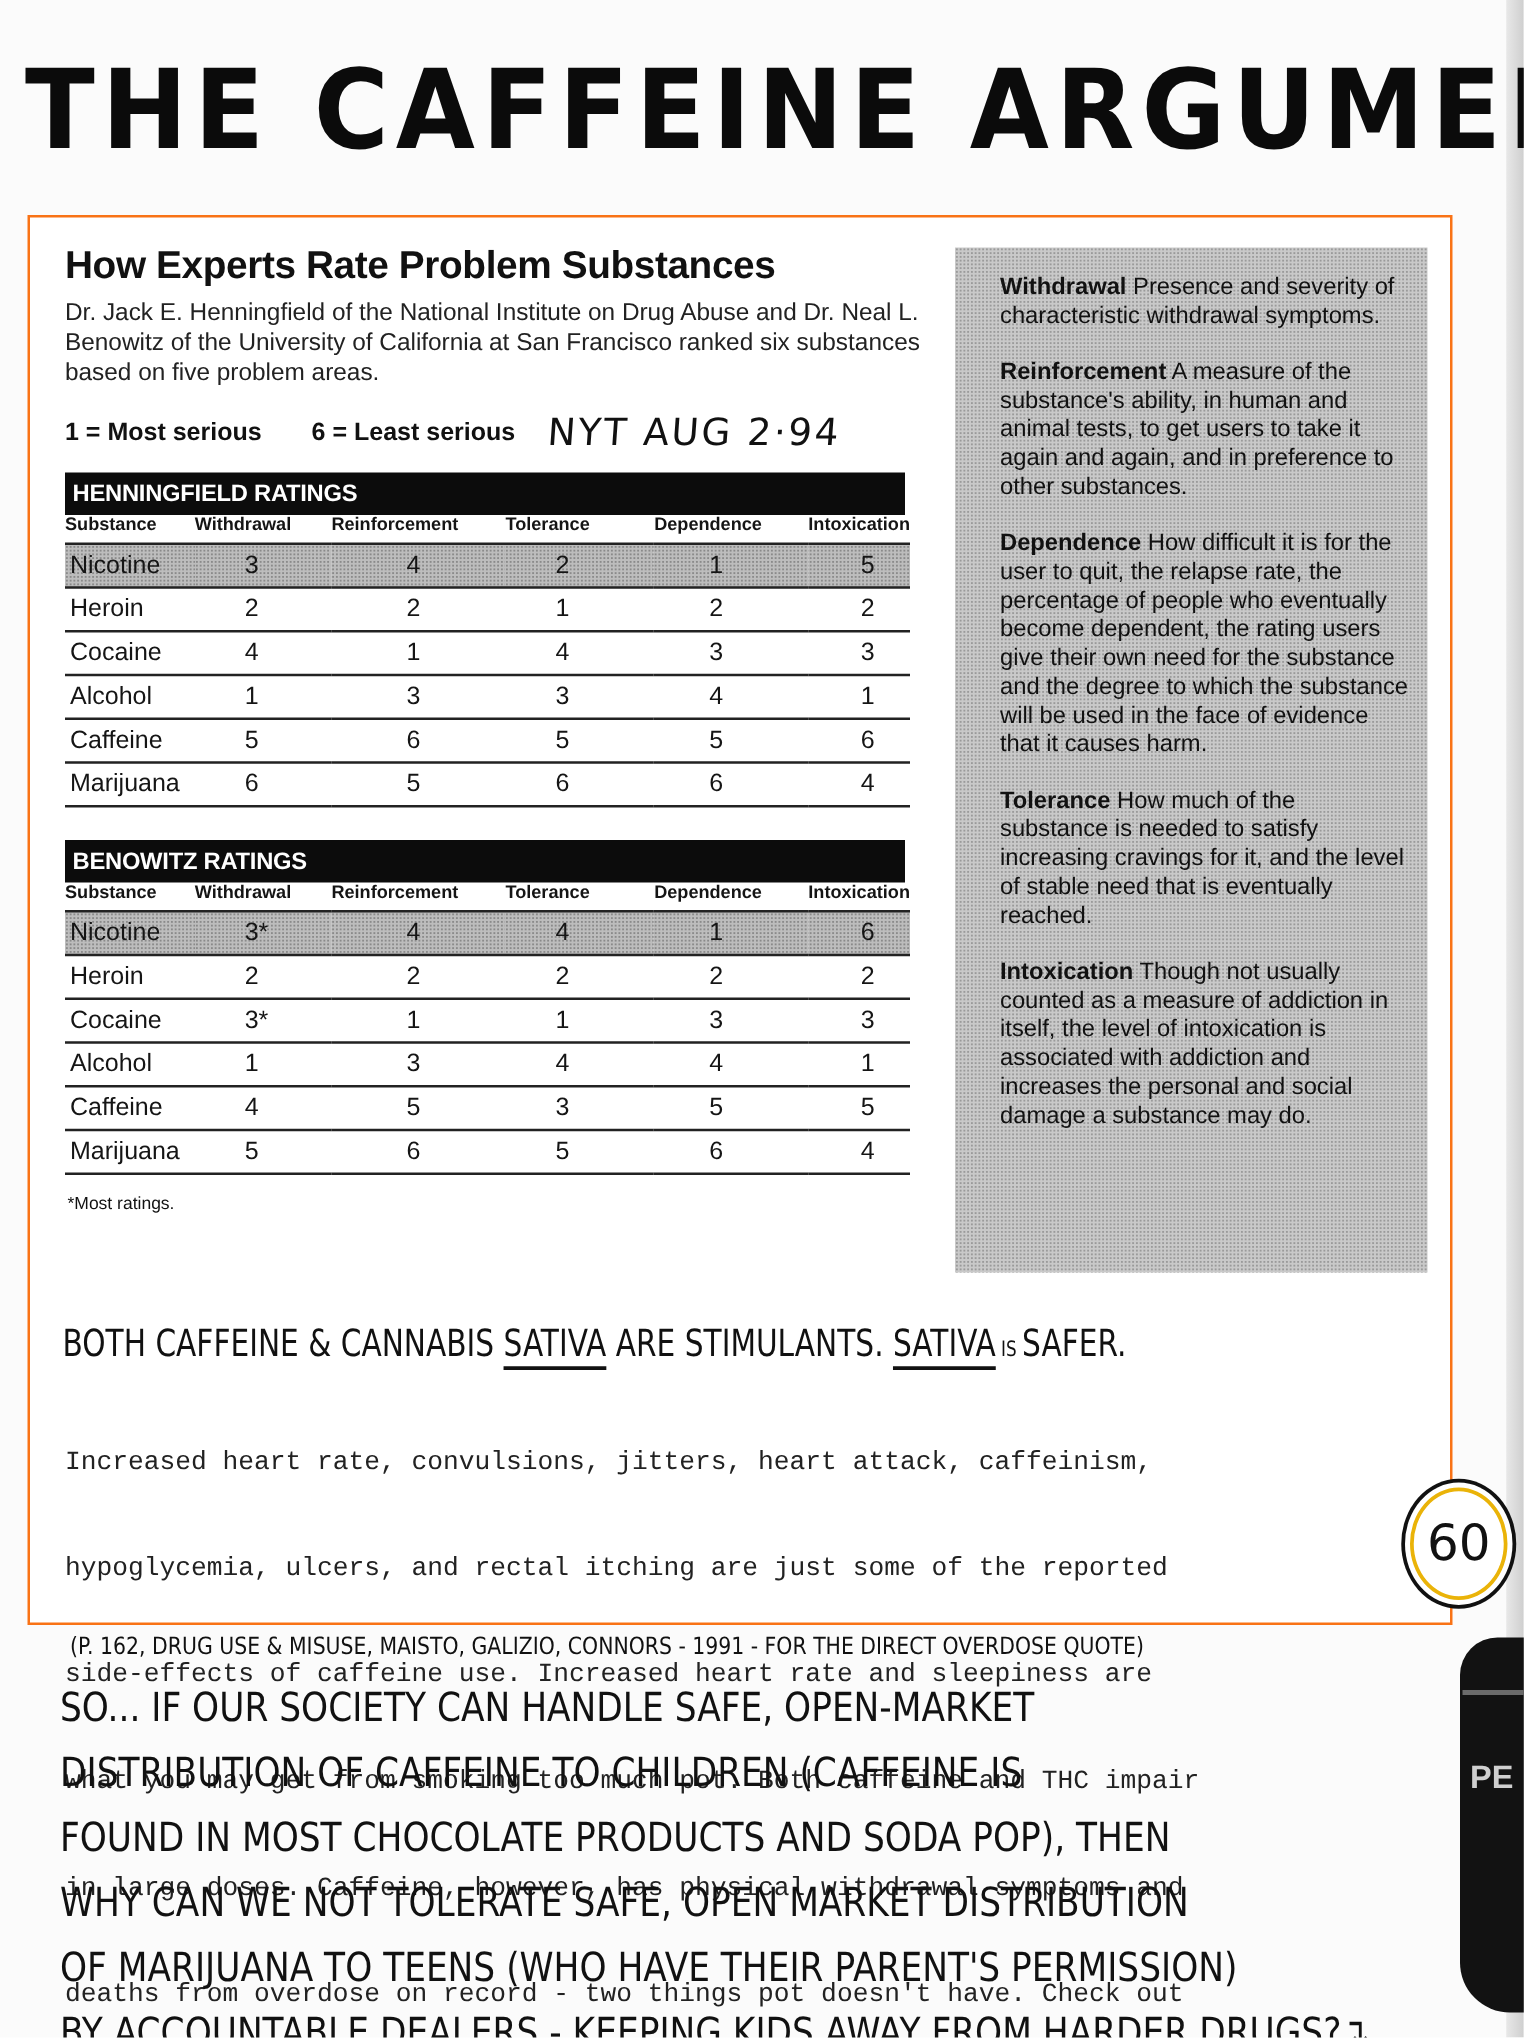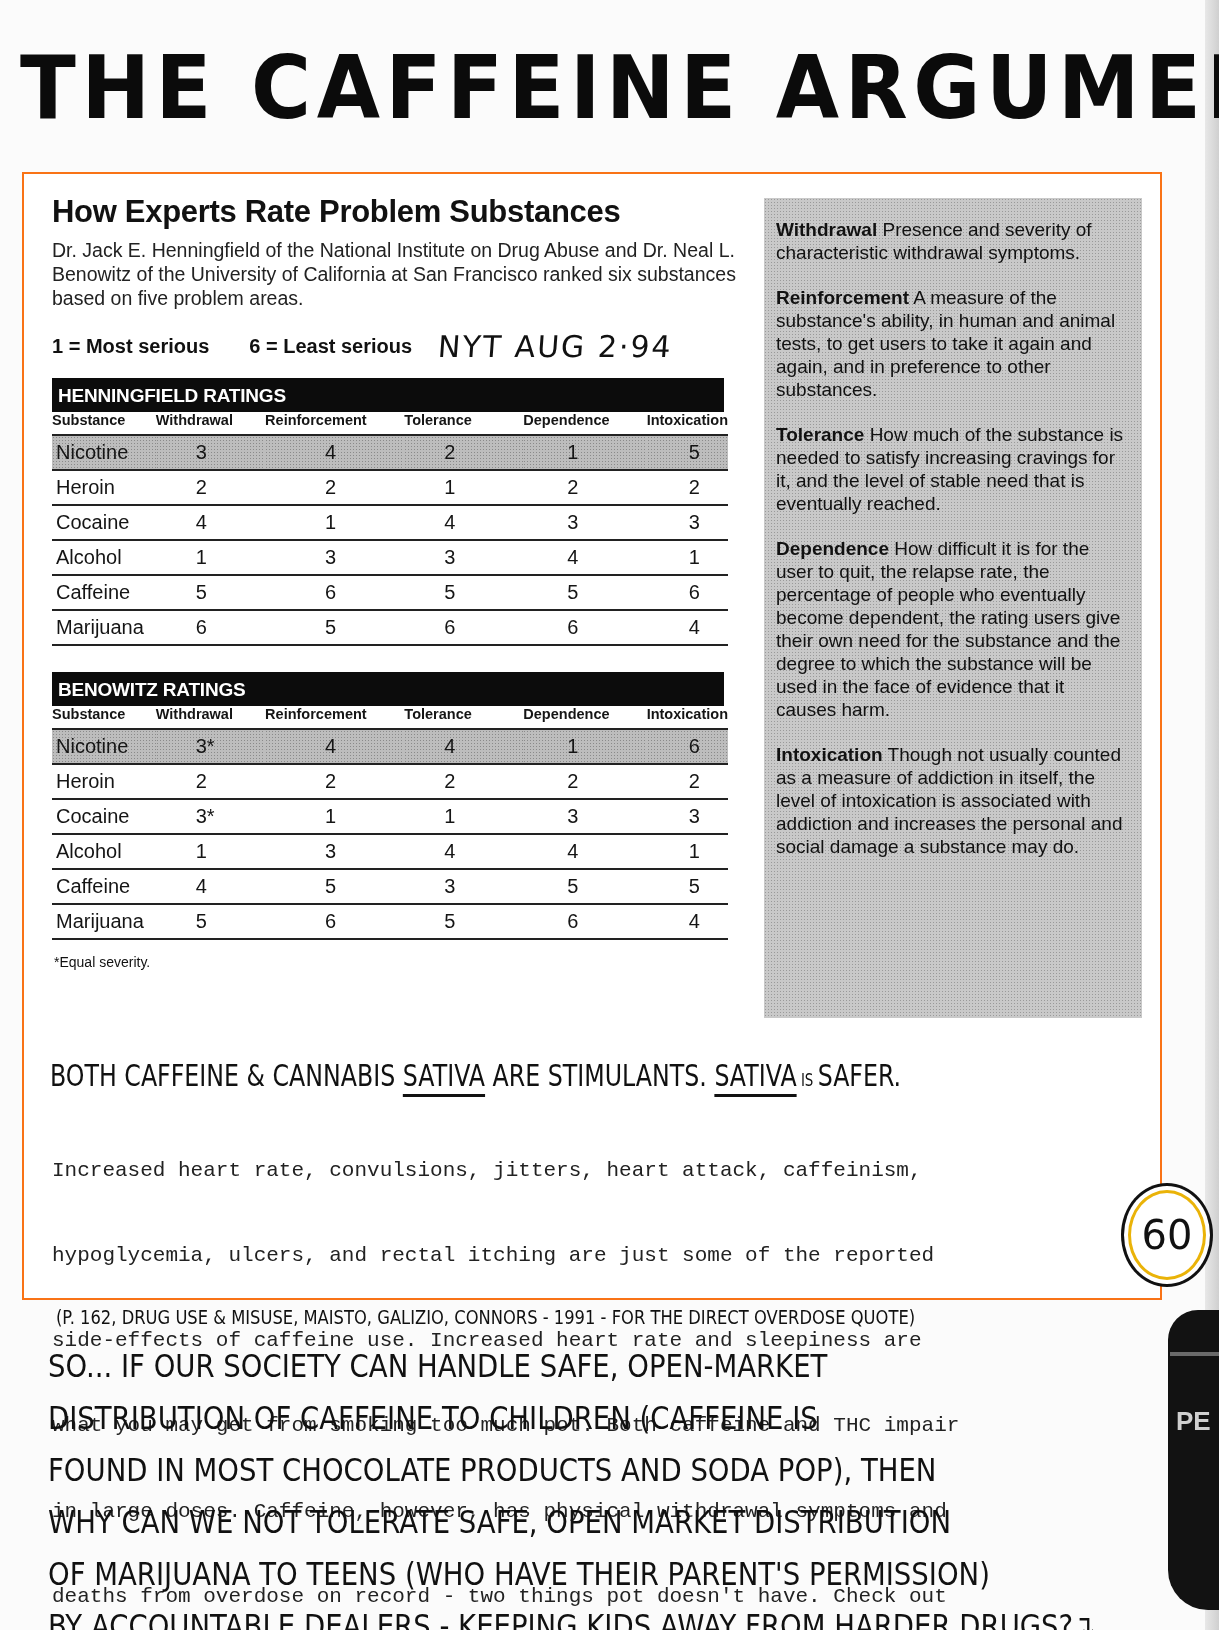--- a/index.html
+++ b/index.html
@@ -70,21 +70,21 @@
     background-size: 3px 3px;
   }
   .footnote {
     font-family: "Liberation Sans", sans-serif; font-size: 14px; margin-top: 14px; padding-left: 2px;
   }
   .right {
     position: absolute; left: 740px; top: 24px; width: 378px; height: 820px;
     background-color: #c9c9c9;
     background-image: radial-gradient(#9a9a9a 0.7px, transparent 1px);
     background-size: 3px 3px;
-    padding: 20px 14px 0 12px; box-sizing: border-box;
+    padding: 20px 14px 0 36px; box-sizing: border-box;
   }
   .def {
     font-family: "Liberation Sans", sans-serif; font-size: 19px; line-height: 23px;
     margin-bottom: 22px; color: #111;
   }
   .def b { font-weight: bold; }
   .hand {
     position: absolute; left: 50px; font-family: "DejaVu Sans", sans-serif;
     color: #111; white-space: nowrap; transform-origin: left top;
   }
@@ -264,29 +264,29 @@
             <tr>
               <td class="sub">Marijuana</td>
               <td class="num c1">5</td>
               <td class="num c2">6</td>
               <td class="num c3">5</td>
               <td class="num c4">6</td>
               <td class="num c5">4</td>
             </tr>
           </tbody>
       </table>
-      <div class="footnote">*Equal severity.</div>
+      <div class="footnote">*Most ratings.</div>
     </div>
   </div>
 
   <div class="right">
     <div class="def"><b>Withdrawal</b> <span>Presence and severity of characteristic withdrawal symptoms.</span></div>
     <div class="def"><b>Reinforcement</b> <span>A measure of the substance's ability, in human and animal tests, to get users to take it again and again, and in preference to other substances.</span></div>
+    <div class="def"><b>Dependence</b> <span>How difficult it is for the user to quit, the relapse rate, the percentage of people who eventually become dependent, the rating users give their own need for the substance and the degree to which the substance will be used in the face of evidence that it causes harm.</span></div>
     <div class="def"><b>Tolerance</b> <span>How much of the substance is needed to satisfy increasing cravings for it, and the level of stable need that is eventually reached.</span></div>
-    <div class="def"><b>Dependence</b> <span>How difficult it is for the user to quit, the relapse rate, the percentage of people who eventually become dependent, the rating users give their own need for the substance and the degree to which the substance will be used in the face of evidence that it causes harm.</span></div>
     <div class="def"><b>Intoxication</b> <span>Though not usually counted as a measure of addiction in itself, the level of intoxication is associated with addiction and increases the personal and social damage a substance may do.</span></div>
   </div>
 </div>
 
 <div class="hand h1">
   <span>BOTH CAFFEINE &amp; CANNABIS </span><span class="u">SATIVA</span><span> ARE STIMULANTS. </span><span class="u">SATIVA</span><span class="small-caps"> IS </span><span>SAFER.</span>
 </div>
 
 <div class="typed">
   <div>Increased heart rate, convulsions, jitters, heart attack, caffeinism,</div>

